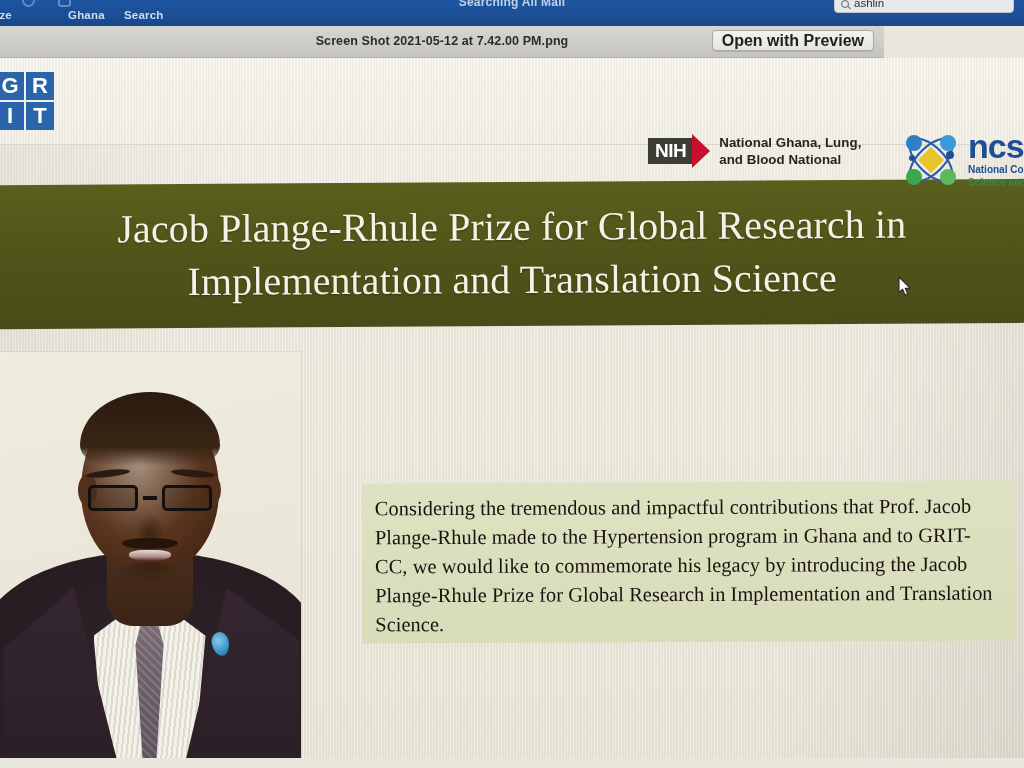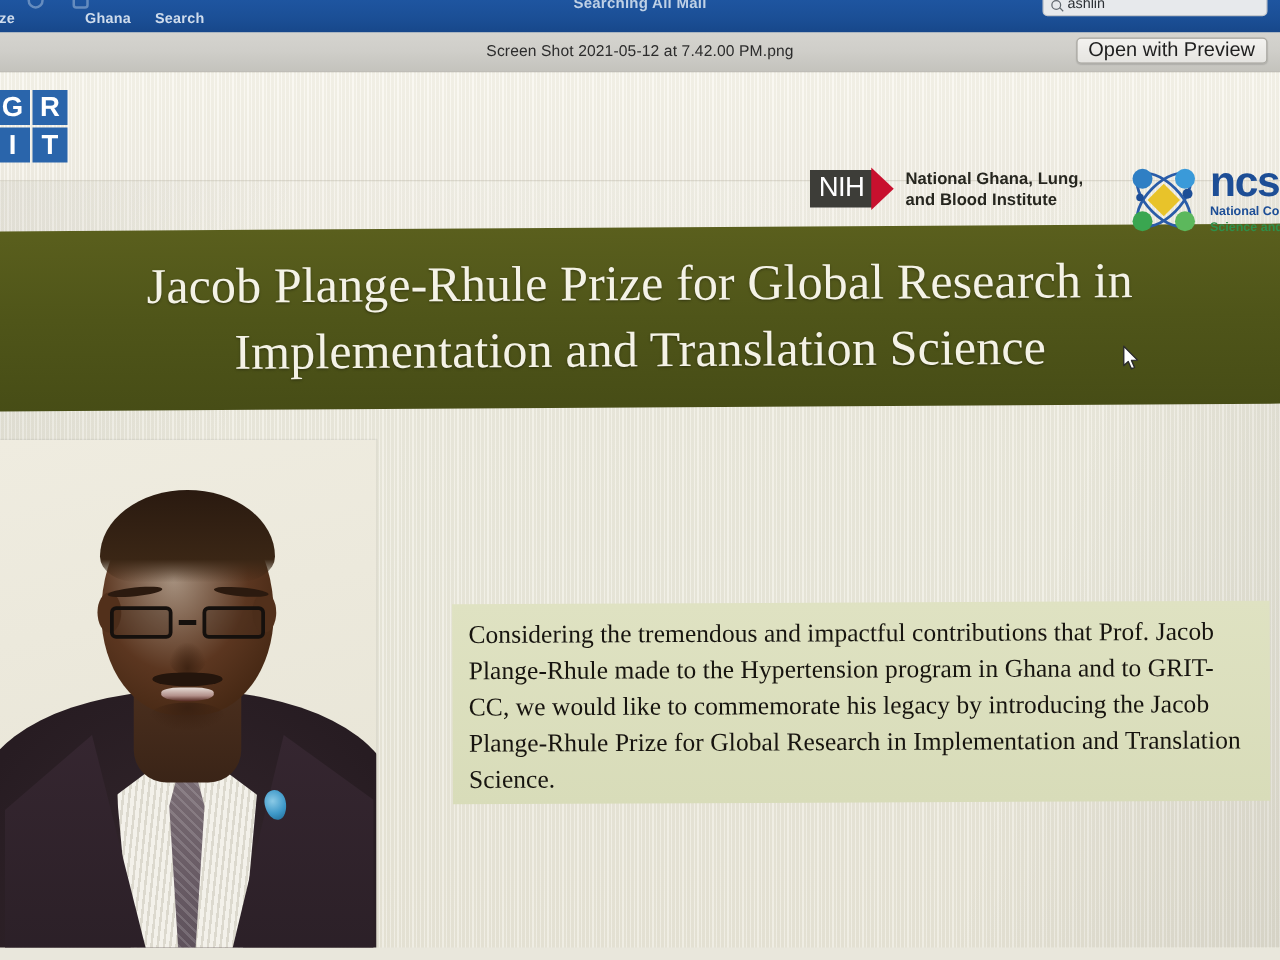--- a/index.html
+++ b/index.html
@@ -94,23 +94,24 @@
   .os-search-text {
     font-size: 11.5px;
     color: #2b2f34;
     line-height: 1;
   }
 
   
   .ql-bar {
     position: absolute;
     left: 0; top: 26px;
-    width: 1024px; height: 32px;
+    width: 884px; height: 32px;
     background: linear-gradient(180deg, #d5d4cf 0%, #cfcec9 48%, #c4c3bd 100%);
     border-bottom: 1px solid #b4b3ad;
+    font-weight: bold;
   }
   .ql-filename {
     position: absolute;
     left: 0; right: 0; top: 8px;
     text-align: center;
     font-size: 12.5px;
     color: #2c2c2c;
     letter-spacing: .1px;
   }
   .ql-open-btn {
@@ -199,22 +200,22 @@
     position: absolute;
     left: 648px; top: 76px;
     display: flex;
     align-items: center;
     gap: 9px;
   }
   .nih-mark { position: relative; display: flex; align-items: center; }
   .nih-box {
     background: #3d3d38;
     color: #ffffff;
-    font-size: 22px;
-    font-weight: 400;
+    font-size: 19px;
+    font-weight: 700;
     letter-spacing: -.5px;
     padding: 2px 7px 3px 7px;
     line-height: 1.12;
     font-family: "Liberation Sans", sans-serif;
     text-align: center;
   }
   .nih-chevron {
     width: 0; height: 0;
     border-top: 17px solid transparent;
     border-bottom: 17px solid transparent;
@@ -495,21 +496,21 @@
       <div class="grit-words">
       </div>
 
       <div class="nih-logo">
         <span class="nih-mark">
           <span class="nih-box">NIH</span>
           <span class="nih-chevron"></span>
         </span>
         <span class="nih-text">
           <div>National Ghana, Lung,</div>
-          <div>and Blood Institute</div>
+          <div>and Blood National</div>
         </span>
       </div>
 
       <div class="ncs-logo">
         <span class="atom">
           <svg width="62" height="60" viewBox="0 0 62 60" aria-hidden="true">
             <g fill="none" stroke="#2a5ca8" stroke-width="2.2">
               <ellipse cx="31" cy="30" rx="27" ry="13" transform="rotate(45 31 30)"></ellipse>
               <ellipse cx="31" cy="30" rx="27" ry="13" transform="rotate(-45 31 30)"></ellipse>
             </g>

